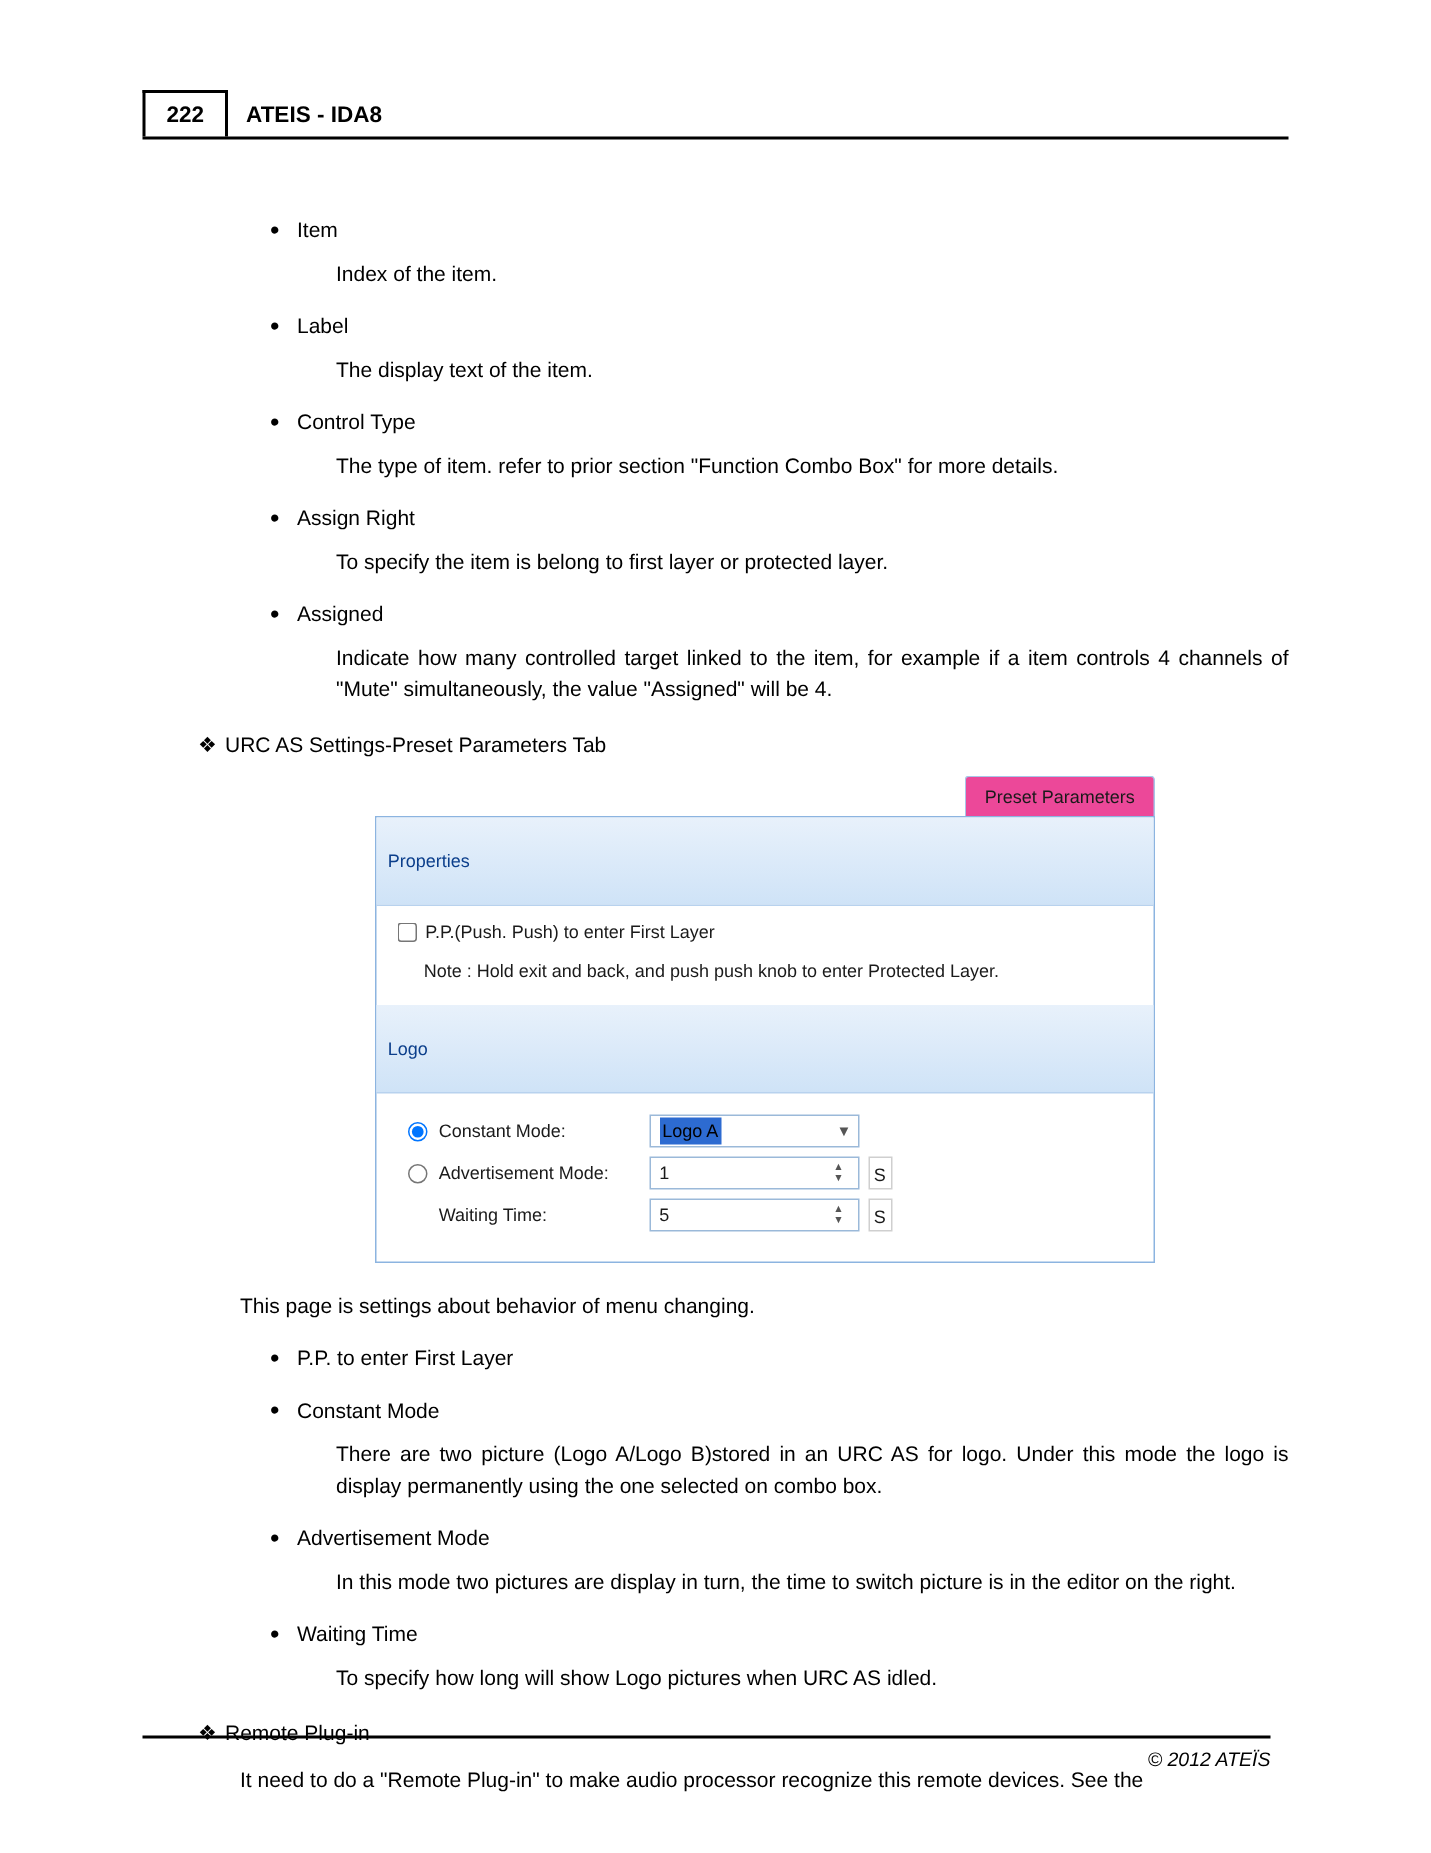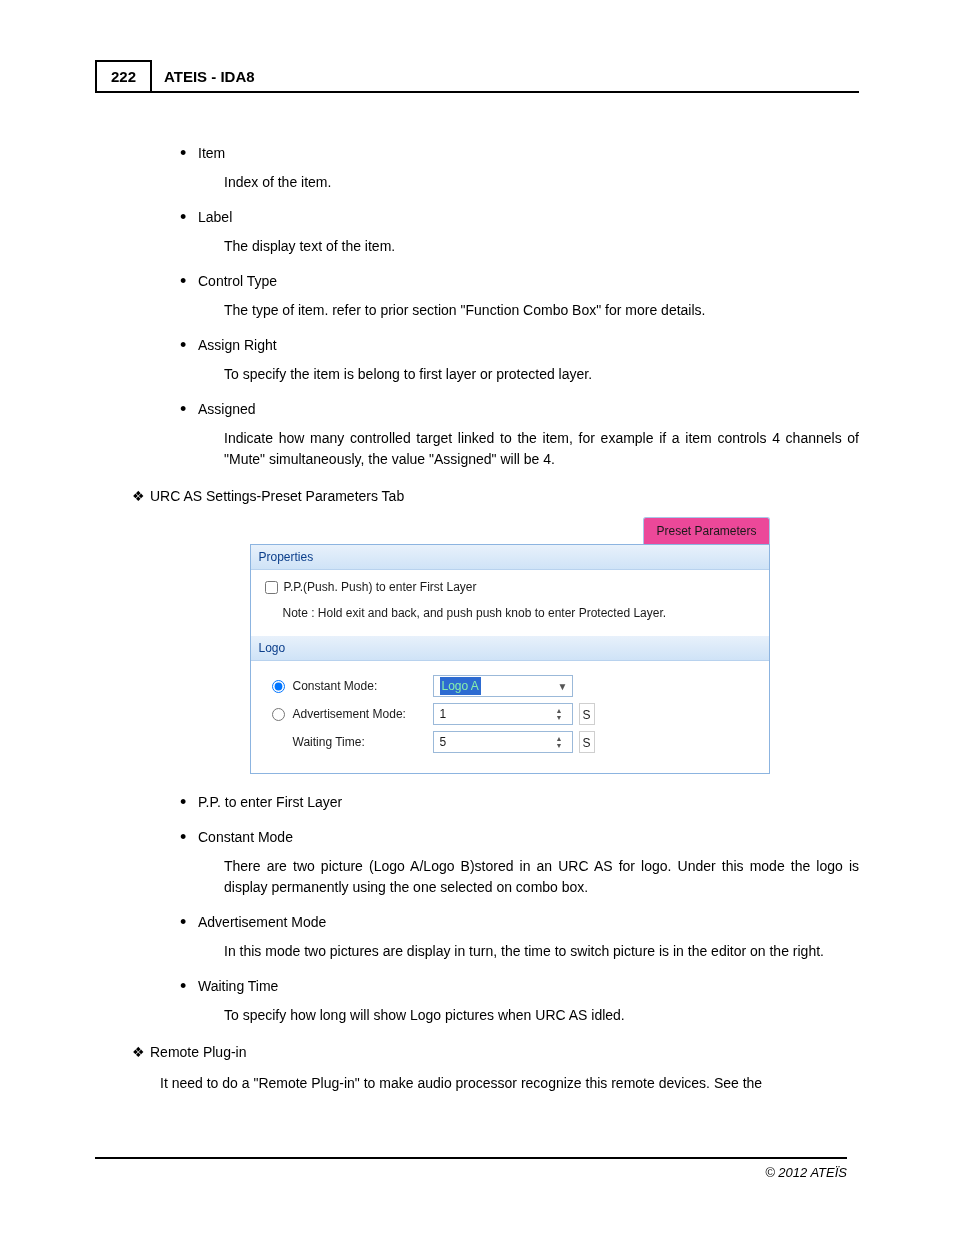--- a/index.html
+++ b/index.html
@@ -102,21 +102,21 @@
     font-size: 12px;
     border-radius: 3px 3px 0 0;
   }
   .panel {
     border: 1px solid #8cb4e0;
     background: #fff;
   }
   .panel .sect-head {
     background: linear-gradient(#e8f1fb, #cfe3f7);
     color: #0b3e8b;
-    padding: 3px 8px;
+    padding: 20px 8px;
     border-bottom: 1px solid #b8d2ee;
     font-size: 12px;
   }
   .panel .sect-body { padding: 8px 14px 14px 14px; }
   .chkline { display:flex; align-items:center; gap:6px; }
   .chkline input { margin:0; }
   .note { margin: 8px 0 0 18px; font-size: 12px; }
   .formrow { display:flex; align-items:center; margin: 6px 0; }
   .rcol { width: 28px; display:flex; justify-content:center; }
   .lcol { width: 140px; }
@@ -125,21 +125,21 @@
     border: 1px solid #9bb9d9;
     height: 22px;
     width: 140px;
     display:flex;
     align-items:center;
     justify-content:space-between;
     padding: 0 4px 0 6px;
     background:#fff;
     font-size:12px;
   }
-  .combo .val.sel { background:#2d6bd1; color:#86efac; padding:0 2px; }
+  .combo .val.sel { background:#2d6bd1; color:#000000; padding:0 2px; }
   .combo .caret { font-size:10px; color:#555; }
   .spin .val { flex:1; text-align:left; }
   .spin .arrows { width:12px; display:flex; flex-direction:column; font-size:7px; color:#555; line-height:1; }
   .unit { width: 16px; text-align:center; border:1px solid #cfcfcf; height:22px; line-height:22px; font-size:12px; }
   input[type=radio] { margin:0; }
 </style>
 </head>
 <body>
 
 <div class="page">
@@ -229,20 +229,21 @@
                     <span>▼</span>
                   </span>
               </div>
               <div class="unit">S</div>
             </div>
           </div>
         </div>
       </div>
     </div>
 
+    <div class="intro">This page is settings about behavior of menu changing.</div>
 
     <ul class="bullets">
       <li>
         <div class="term">P.P. to enter First Layer</div>
       </li>
       <li>
         <div class="term">Constant Mode</div>
         <div class="def">There are two picture (Logo A/Logo B)stored in an URC AS for logo. Under this mode the logo is display permanently using the one selected on combo box.</div>
       </li>
       <li>

